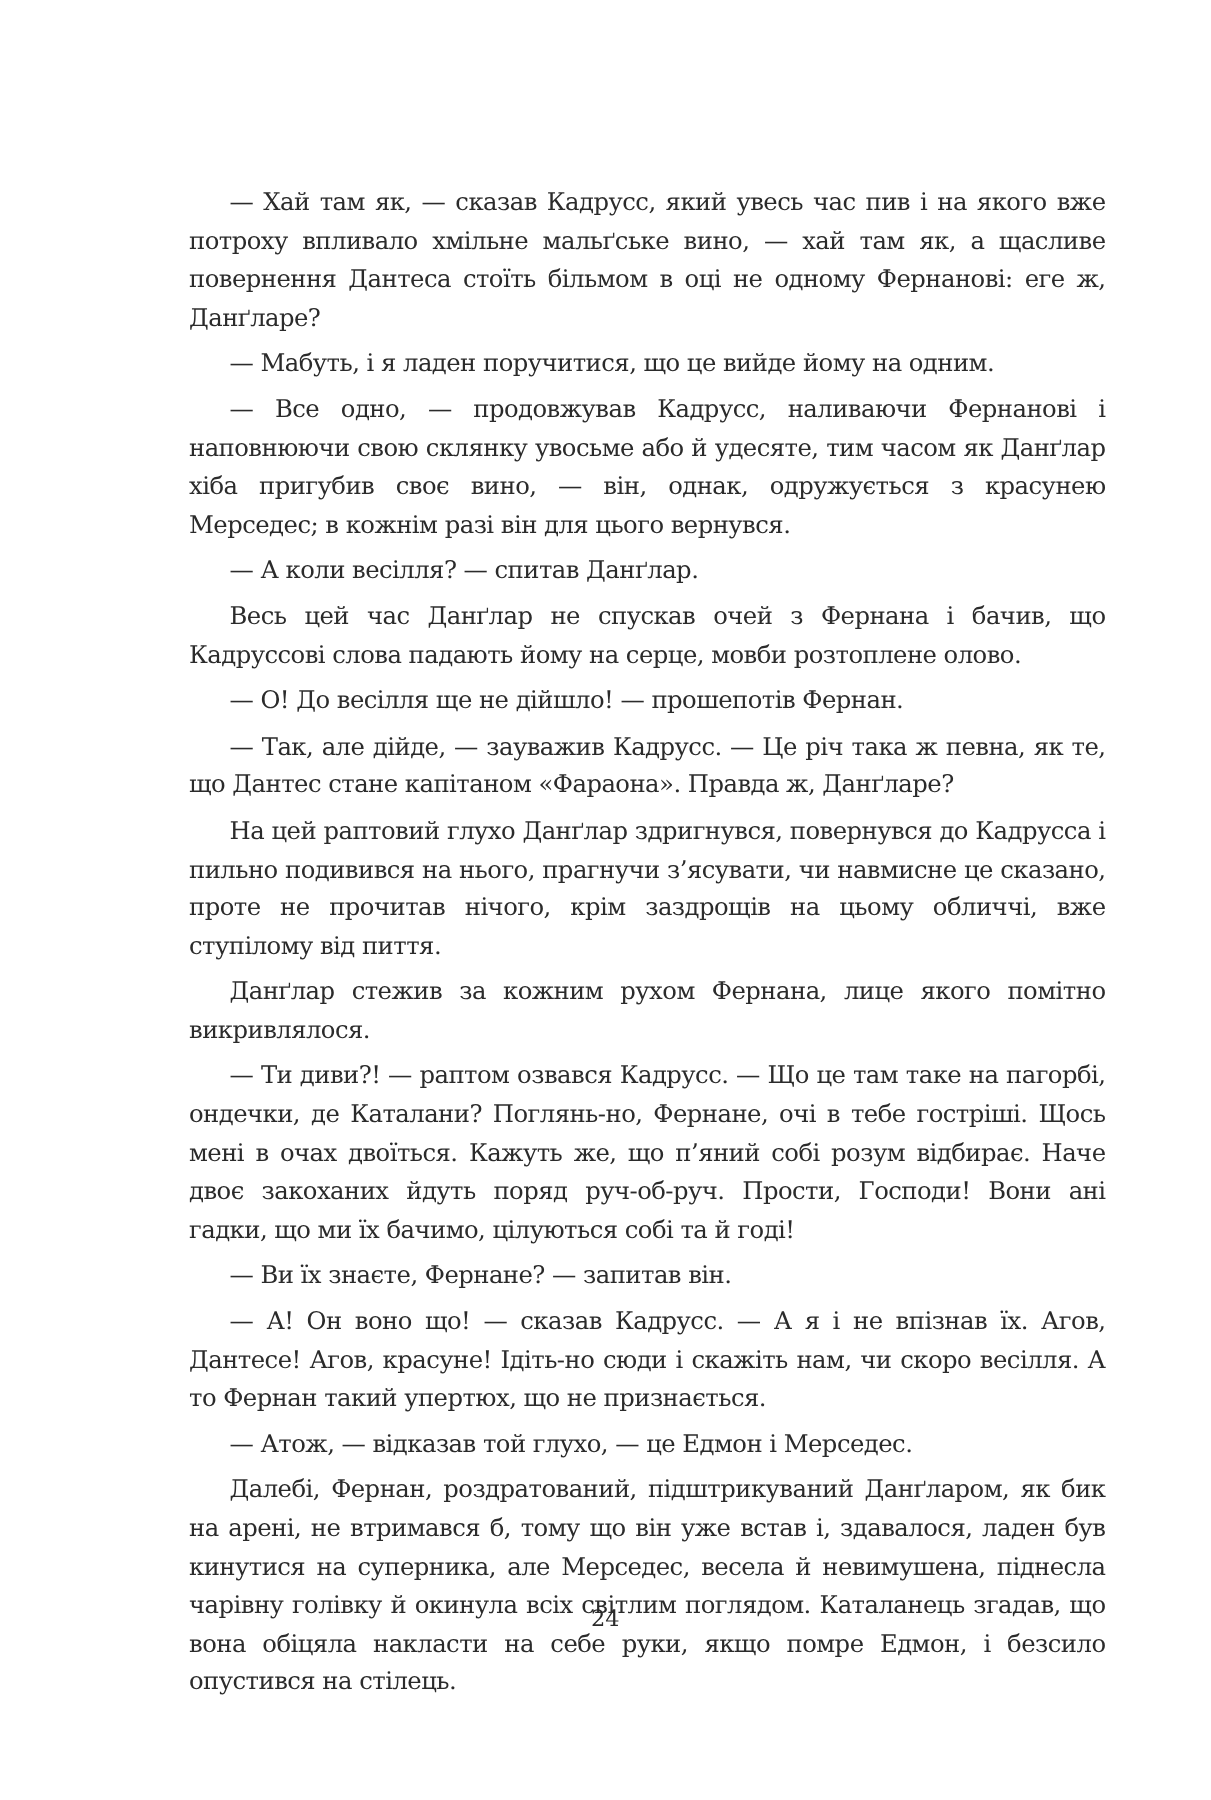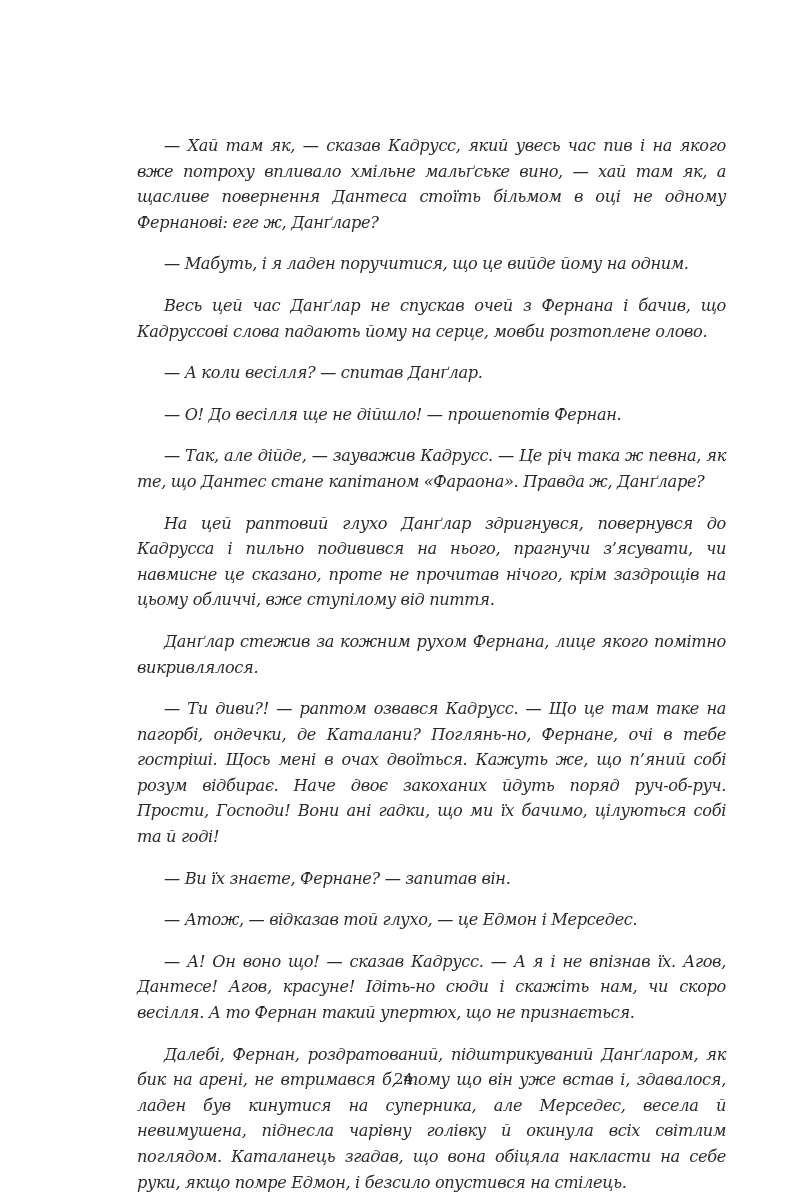--- a/index.html
+++ b/index.html
@@ -9,44 +9,45 @@
     left: 121px;
     top: 117px;
     width: 621px;
     font-family: "DejaVu Serif", "Liberation Serif", serif;
     font-size: 16.2px;
     line-height: 25.6px;
     color: #2b2b2b;
     text-align: justify;
     letter-spacing: -0.35px;
   }
-  .page p { margin: 16px; text-indent: 27px; hyphens: manual; font-style: italic; }
+  .page p { margin: 5px; text-indent: 27px; hyphens: manual; }
   .page-number {
     position: absolute;
     left: 0; right: 0;
     top: 1070px;
     text-align: center;
     font-family: "DejaVu Serif", "Liberation Serif", serif;
     font-size: 15px;
     color: #2b2b2b;
   }
 </style>
 </head>
 <body>
 
 <div class="page">
   <p>— Хай там як, — сказав Кадрусс, який увесь час пив і на якого вже потроху впливало хмільне мальґське вино, — хай там як, а щасливе повернення Дантеса стоїть більмом в оці не одному Фернанові: еге ж, Данґларе?</p>
   <p>— Мабуть, і я ладен поручитися, що це вийде йому на одним.</p>
+  <p>— Все одно, — продовжував Кадрусс, наливаючи Фернанові і наповнюючи свою склянку увосьме або й удесяте, тим часом як Данґлар хіба пригубив своє вино, — він, однак, одружується з красунею Мерседес; в кожнім разі він для цього вернувся.</p>
+  <p>— А коли весілля? — спитав Данґлар.</p>
   <p>Весь цей час Данґлар не спускав очей з Фернана і бачив, що Кадруссові слова падають йому на серце, мовби розтоплене олово.</p>
-  <p>— А коли весілля? — спитав Данґлар.</p>
   <p>— О! До весілля ще не дійшло! — прошепотів Фернан.</p>
   <p>— Так, але дійде, — зауважив Кадрусс. — Це річ така ж певна, як те, що Дантес стане капітаном «Фараона». Правда ж, Данґларе?</p>
   <p>На цей раптовий глухо Данґлар здригнувся, повернувся до Кадрусса і пиль­но подивився на нього, прагнучи з’ясувати, чи навмисне це сказано, проте не прочитав нічого, крім заздрощів на цьому обличчі, вже ступілому від пиття.</p>
   <p>Данґлар стежив за кожним рухом Фернана, лице якого помітно викривлялося.</p>
   <p>— Ти диви?! — раптом озвався Кадрусс. — Що це там таке на пагорбі, ондечки, де Каталани? Поглянь-но, Фернане, очі в тебе гостріші. Щось мені в очах двоїться. Кажуть же, що п’яний собі розум відбирає. Наче двоє закоханих йдуть поряд руч-об-руч. Прости, Господи! Вони ані гадки, що ми їх бачимо, цілуються собі та й годі!</p>
   <p>— Ви їх знаєте, Фернане? — запитав він.</p>
+  <p>— А! Он воно що! — сказав Кадрусс. — А я і не впізнав їх. Агов, Дантесе! Агов, красуне! Ідіть-но сюди і скажіть нам, чи скоро весілля. А то Фернан такий упертюх, що не признається.</p>
   <p>— Атож, — відказав той глухо, — це Едмон і Мерседес.</p>
-  <p>— А! Он воно що! — сказав Кадрусс. — А я і не впізнав їх. Агов, Дантесе! Агов, красуне! Ідіть-но сюди і скажіть нам, чи скоро весілля. А то Фернан такий упертюх, що не признається.</p>
   <p>Далебі, Фернан, роздратований, підштрикуваний Данґларом, як бик на арені, не втримався б, тому що він уже встав і, здавалося, ладен був кинутися на суперника, але Мерседес, весела й невимушена, піднесла чарівну голівку й окинула всіх світлим поглядом. Каталанець згадав, що вона обіцяла накласти на себе руки, якщо помре Едмон, і безсило опустився на стілець.</p>
 
 </div>
 
 <div class="page-number">24</div>
 
 </body></html>

